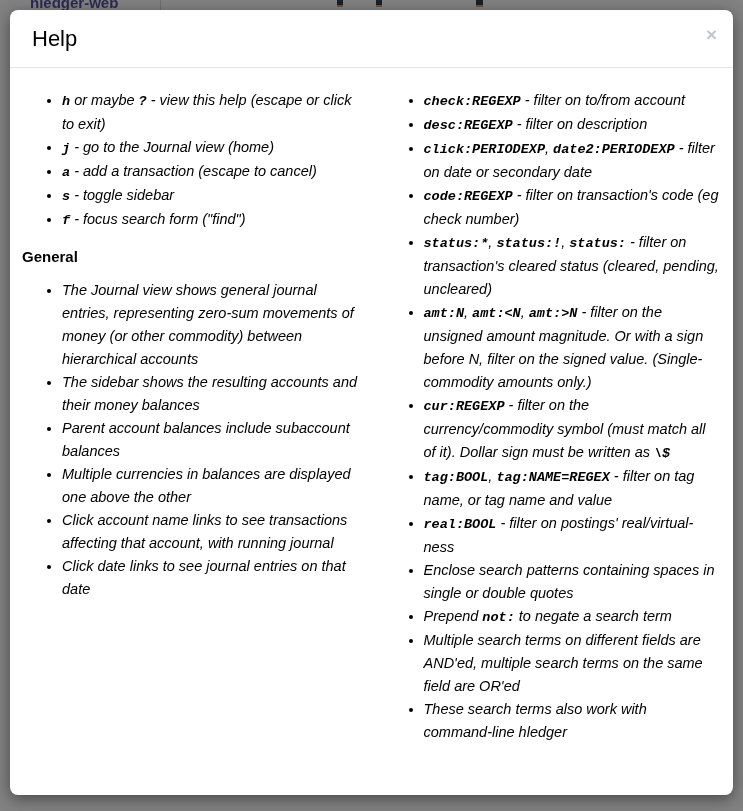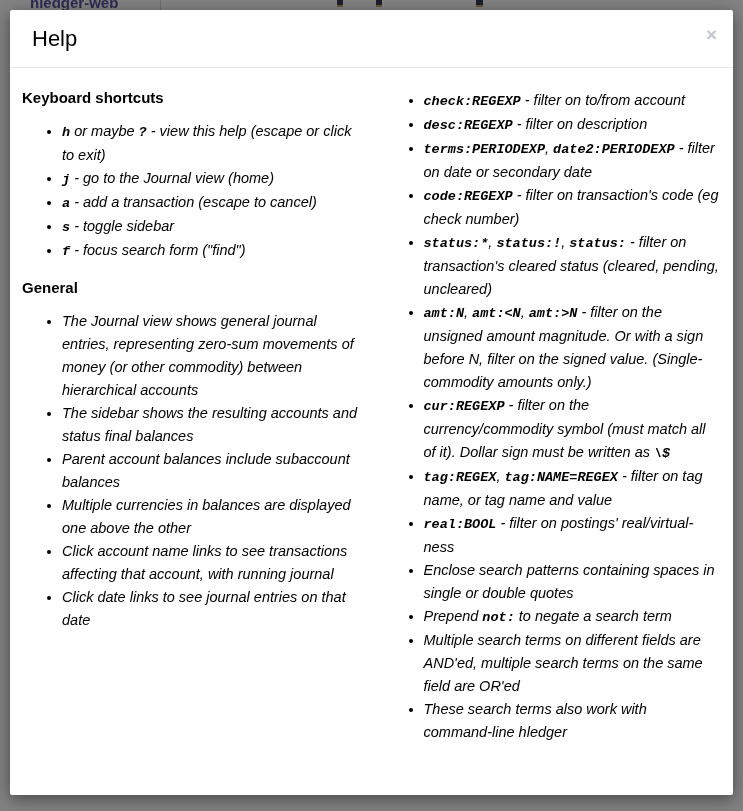--- a/index.html
+++ b/index.html
@@ -20,21 +20,21 @@
   }
   .bg-vline { position:absolute; left:160px; top:0; width:1px; height:10px; background:#6e6e6e; }
   .bg-frag { position:absolute; top:0; height:7px; background:#1c1f2b; border-bottom:2px solid #6b5333; }
   .bg-frag.f1 { left:337px; width:6px; }
   .bg-frag.f2 { left:376px; width:6px; }
   .bg-frag.f3 { left:476px; width:7px; }
 
   
   .modal {
     position:absolute; left:10px; top:10px; width:723px; height:785px;
-    background:#fff; border-radius:2px;
+    background:#fff; border-radius:8px;
     box-shadow:0 4px 16px rgba(0,0,0,0.45);
   }
   .modal-header { position:relative; height:58px; border-bottom:1px solid #e5e5e5; }
   .modal-title {
     position:absolute; left:22px; top:15px; margin:0;
     font-size:22px; font-weight:500; line-height:28px; color:#000;
   }
   .close-btn {
     position:absolute; right:16px; top:15px;
     font-size:19px; font-weight:bold; line-height:19px;
@@ -64,52 +64,51 @@
 </div>
 
 <div class="modal">
   <div class="modal-header">
     <h1 class="modal-title">Help</h1>
     <button class="close-btn">×</button>
   </div>
   <div class="modal-body">
     <div class="col">
         <div class="section">
-          <h4>Keyboard shortcuts</h4>
           <ul>
             <li><span class="code">h</span> or maybe <span class="code">?</span> - view this help (escape or click to exit)</li>
             <li><span class="code">j</span> - go to the Journal view (home)</li>
             <li><span class="code">a</span> - add a transaction (escape to cancel)</li>
             <li><span class="code">s</span> - toggle sidebar</li>
             <li><span class="code">f</span> - focus search form ("find")</li>
           </ul>
         </div>
         <div class="section">
           <h4>General</h4>
           <ul>
             <li>The Journal view shows general journal entries, representing zero-sum movements of money (or other commodity) between hierarchical accounts</li>
-            <li>The sidebar shows the resulting accounts and status final balances</li>
+            <li>The sidebar shows the resulting accounts and their money balances</li>
             <li>Parent account balances include subaccount balances</li>
             <li>Multiple currencies in balances are displayed one above the other</li>
             <li>Click account name links to see transactions affecting that account, with running journal</li>
             <li>Click date links to see journal entries on that date</li>
           </ul>
         </div>
       </div>
     <div class="col">
         <div class="section">
           <ul>
             <li><span class="code">check:REGEXP</span> - filter on to/from account</li>
             <li><span class="code">desc:REGEXP</span> - filter on description</li>
-            <li><span class="code">terms:PERIODEXP</span>, <span class="code">date2:PERIODEXP</span> - filter on date or secondary date</li>
+            <li><span class="code">click:PERIODEXP</span>, <span class="code">date2:PERIODEXP</span> - filter on date or secondary date</li>
             <li><span class="code">code:REGEXP</span> - filter on transaction's code (eg check number)</li>
             <li><span class="code">status:*</span>, <span class="code">status:!</span>, <span class="code">status:</span> - filter on transaction's cleared status (cleared, pending, uncleared)</li>
             <li><span class="code">amt:N</span>, <span class="code">amt:&lt;N</span>, <span class="code">amt:&gt;N</span> - filter on the unsigned amount magnitude. Or with a sign before N, filter on the signed value. (Single-commodity amounts only.)</li>
             <li><span class="code">cur:REGEXP</span> - filter on the currency/commodity symbol (must match all of it). Dollar sign must be written as <span class="code">\$</span></li>
-            <li><span class="code">tag:REGEX</span>, <span class="code">tag:NAME=REGEX</span> - filter on tag name, or tag name and value</li>
+            <li><span class="code">tag:BOOL</span>, <span class="code">tag:NAME=REGEX</span> - filter on tag name, or tag name and value</li>
             <li><span class="code">real:BOOL</span> - filter on postings' real/virtual-ness</li>
             <li>Enclose search patterns containing spaces in single or double quotes</li>
             <li>Prepend <span class="code">not:</span> to negate a search term</li>
             <li>Multiple search terms on different fields are AND'ed, multiple search terms on the same field are OR'ed</li>
             <li>These search terms also work with command-line hledger</li>
           </ul>
         </div>
       </div>
   </div>
 </div>

